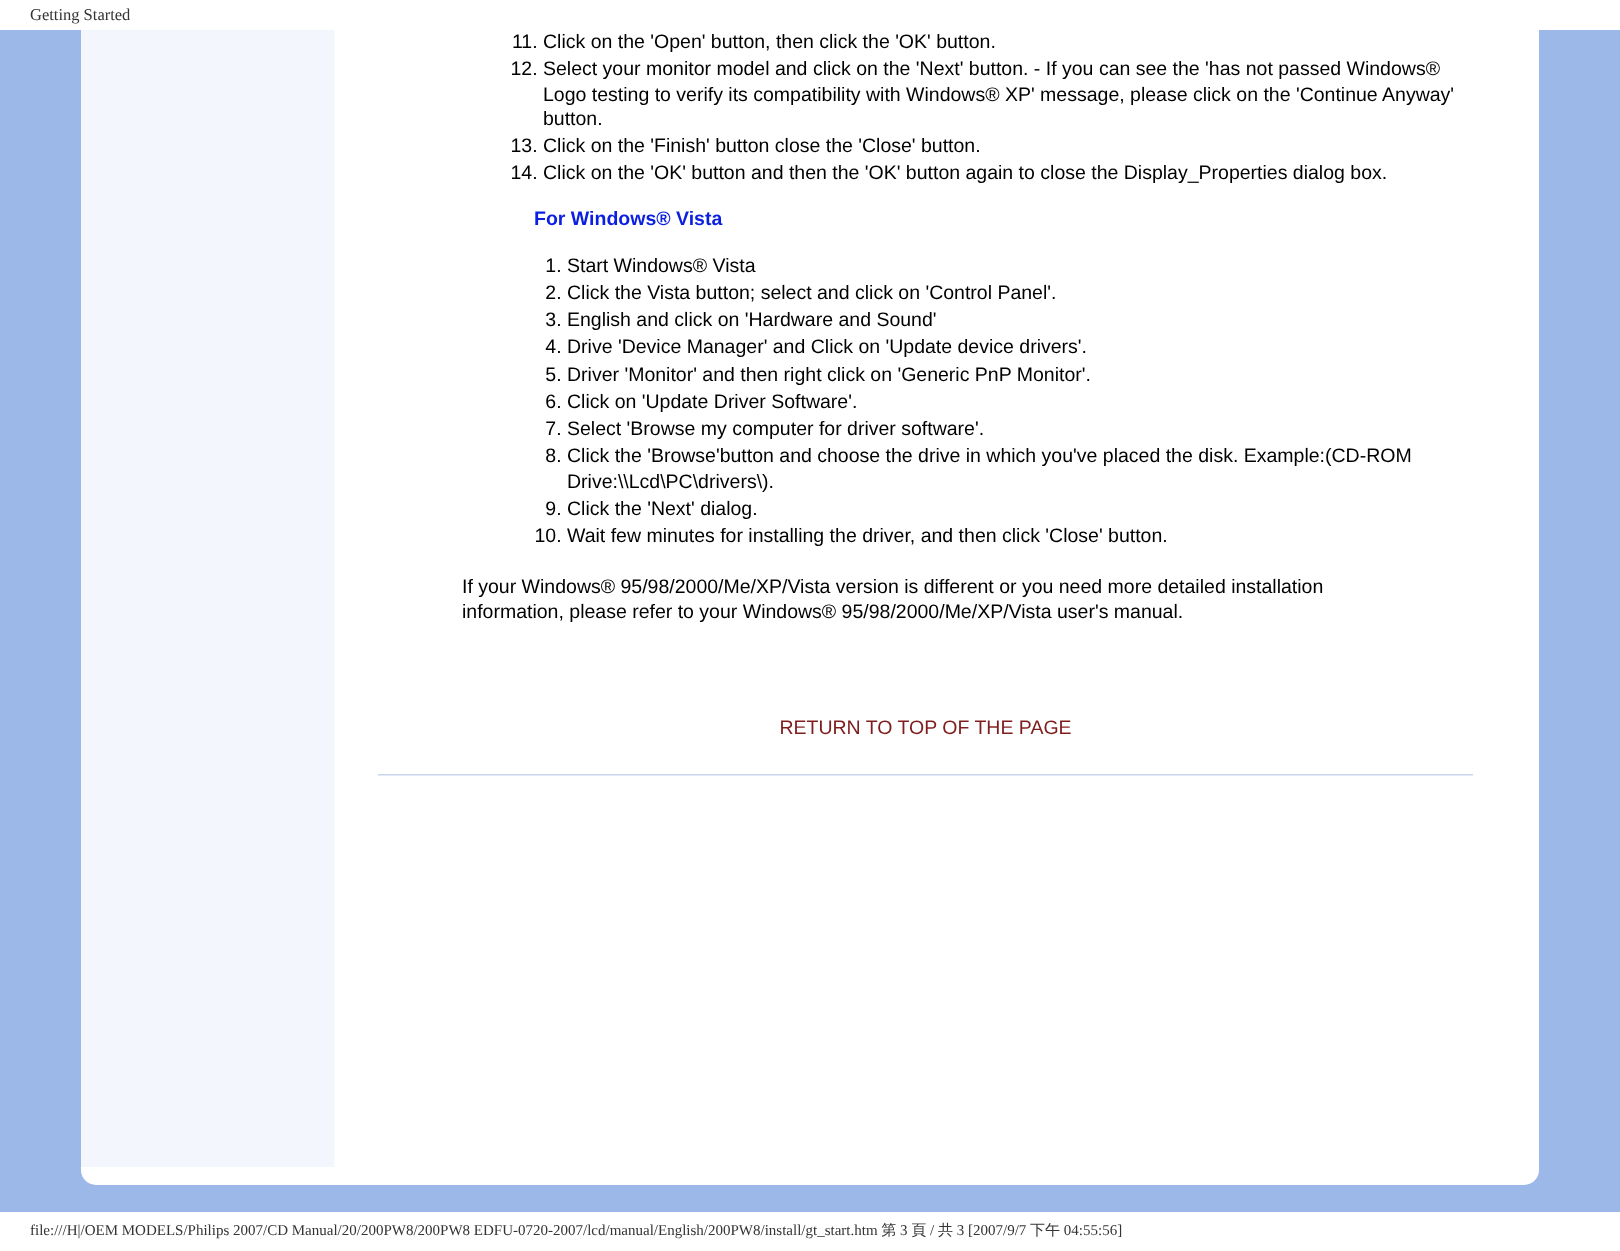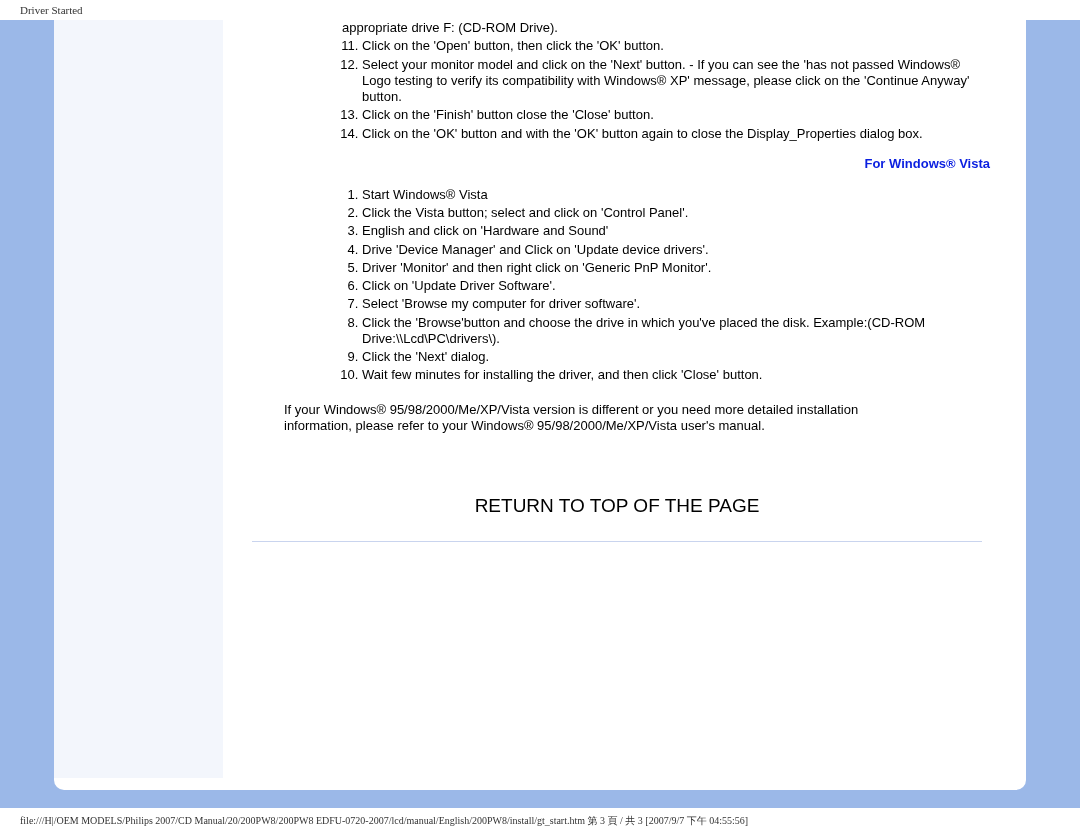--- a/index.html
+++ b/index.html
@@ -73,41 +73,40 @@
     padding-left: 118px;
     list-style: decimal;
   }
   ol.xp li {
     margin: 0 0 2px 0;
     line-height: 1.25;
   }
   .vista-head {
     color: #0a1fe0;
     font-weight: bold;
-    margin: 14px 0 16px 38px;
-    text-align: right;
+    margin: 14px 0 16px 112px;
   }
   ol.vista {
     margin: 0 0 18px 0;
     padding-left: 118px;
     list-style: decimal;
   }
   ol.vista li {
-    margin: 0 0 2px 0;
+    margin: 0 0 2px 16px;
     line-height: 1.25;
   }
   .note {
-    margin: 0 0 60px 40px;
+    margin: 0 0 60px 64px;
     line-height: 1.3;
     max-width: 640px;
   }
   .return {
     text-align: center;
-    color: #000000;
-    font-size: 19px;
+    color: #7f1d1d;
+    font-size: 13px;
     margin-top: 40px;
     margin-bottom: 24px;
     cursor: pointer;
   }
   .hr {
     border: none;
     border-top: 1px solid #c9d4ee;
     margin: 0 8px 0 8px;
   }
   .footer {
@@ -122,36 +121,35 @@
     color: #333;
     padding-left: 20px;
     line-height: 26px;
     white-space: nowrap;
   }
 </style>
 </head>
 <body>
 
 <div class="header-strip">
-  <span>Driver Started</span>
+  <span>Getting Started</span>
 </div>
 
 <div class="outer">
   <div class="frame">
     <div class="card">
       <div class="sidebar"></div>
       <div class="content">
 
         <ol class="xp" start="10">
-          <li value="10" style="list-style:none; margin-left:-20px; text-indent:0;">appropriate drive F: (CD-ROM Drive).</li>
           <li value="11">Click on the 'Open' button, then click the 'OK' button.</li>
           <li value="12">Select your monitor model and click on the 'Next' button.
 - If you can see the 'has not passed Windows® Logo testing to verify its compatibility with Windows® XP' message, please click on the 'Continue Anyway' button.</li>
           <li value="13">Click on the 'Finish' button close the 'Close' button.</li>
-          <li value="14">Click on the 'OK' button and with the 'OK' button again to close the Display_Properties dialog box.</li>
+          <li value="14">Click on the 'OK' button and then the 'OK' button again to close the Display_Properties dialog box.</li>
         </ol>
 
         <div class="vista-head">For Windows® Vista</div>
 
         <ol class="vista">
           <li>Start Windows® Vista</li>
           <li>Click the Vista button; select and click on 'Control Panel'.</li>
           <li>English and click on 'Hardware and Sound'</li>
           <li>Drive 'Device Manager' and Click on 'Update device drivers'.</li>
           <li>Driver 'Monitor' and then right click on 'Generic PnP Monitor'.</li>

